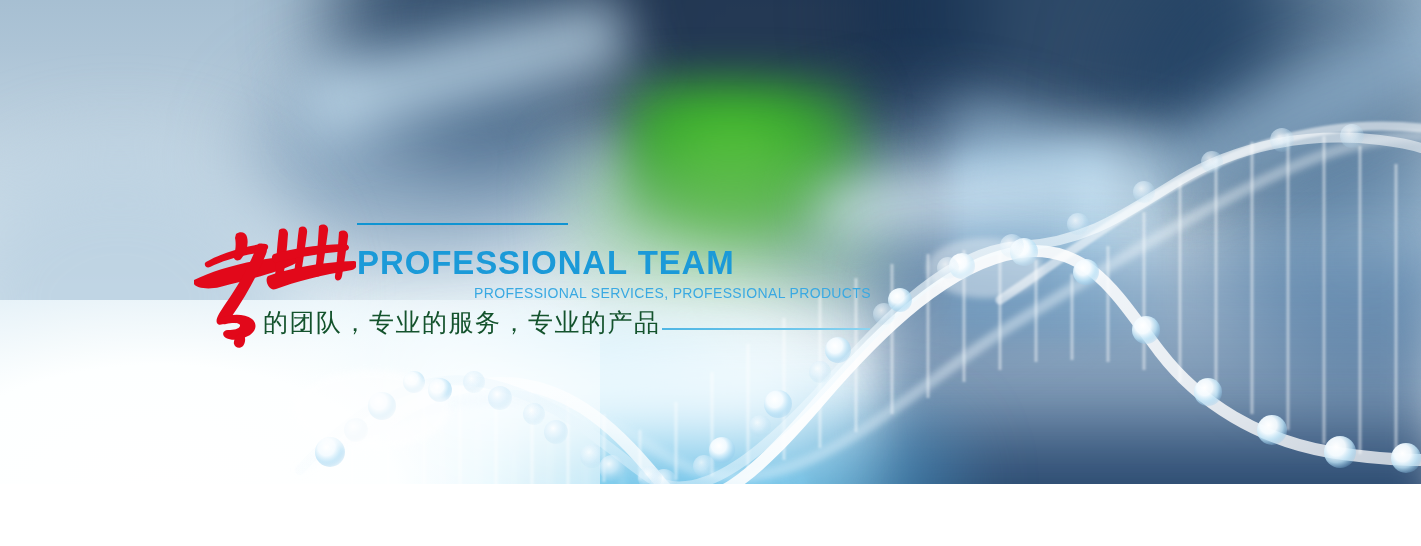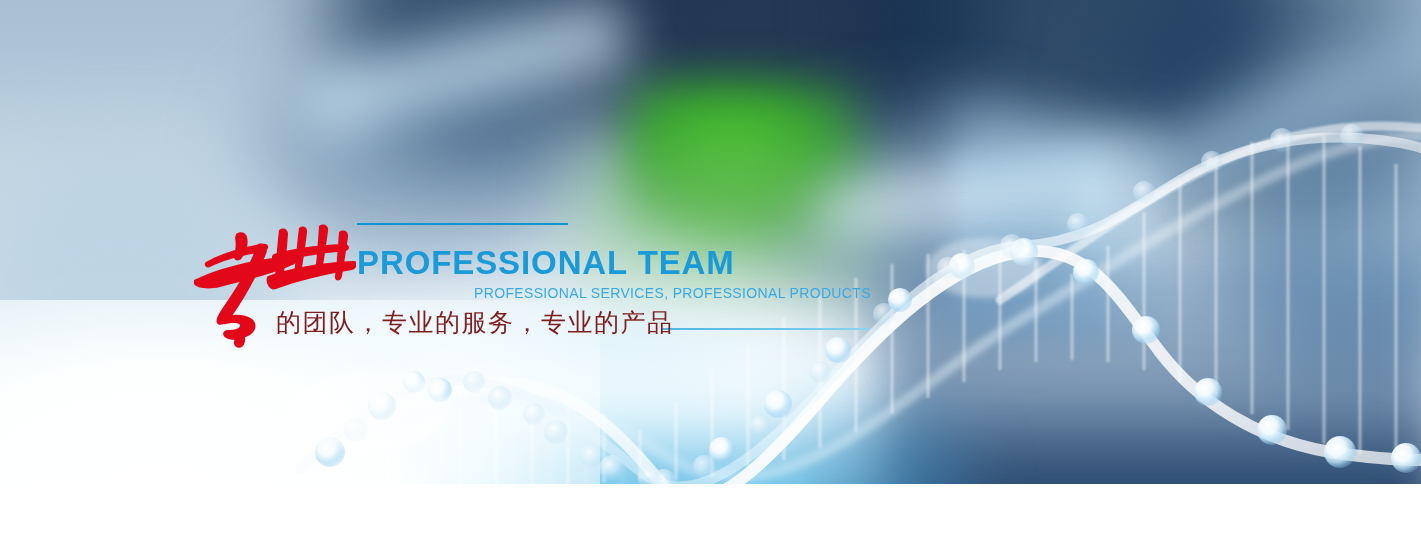--- a/index.html
+++ b/index.html
@@ -125,23 +125,23 @@
     z-index:3;
   }
   .subline{
     position:absolute;left:474px;top:285px;
     font-size:14px;font-weight:normal;letter-spacing:.35px;
     color:#3aa9e2;
     white-space:nowrap;
     z-index:3;
   }
   .tagline{
-    position:absolute;left:276px;top:306px;
+    position:absolute;left:263px;top:306px;
     font-size:25px;font-weight:normal;letter-spacing:1.5px;
-    color:#7f1d1d;
+    color:#14532d;
     white-space:nowrap;
     z-index:3;
   }
 </style>
 </head>
 <body>
 
 <div class="banner">
 
   <div class="bg-layer">

